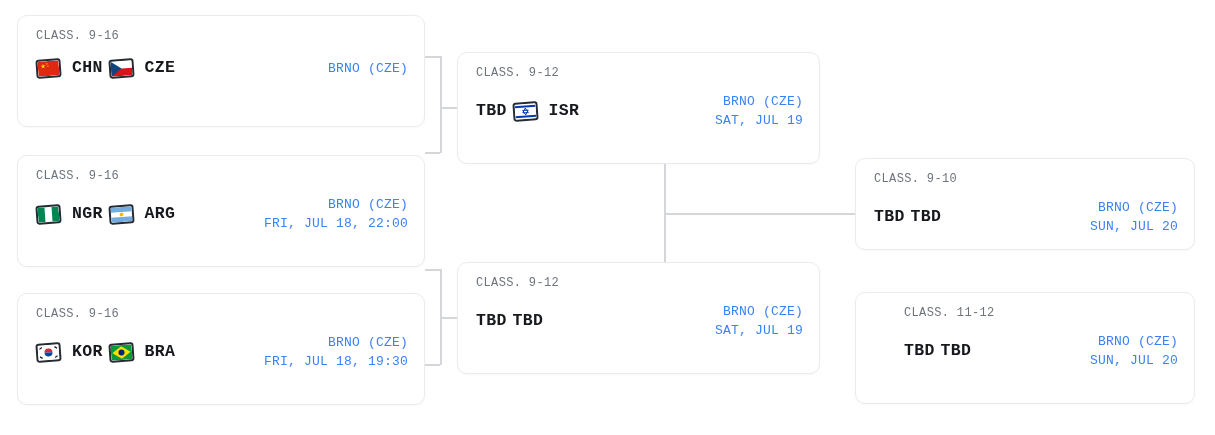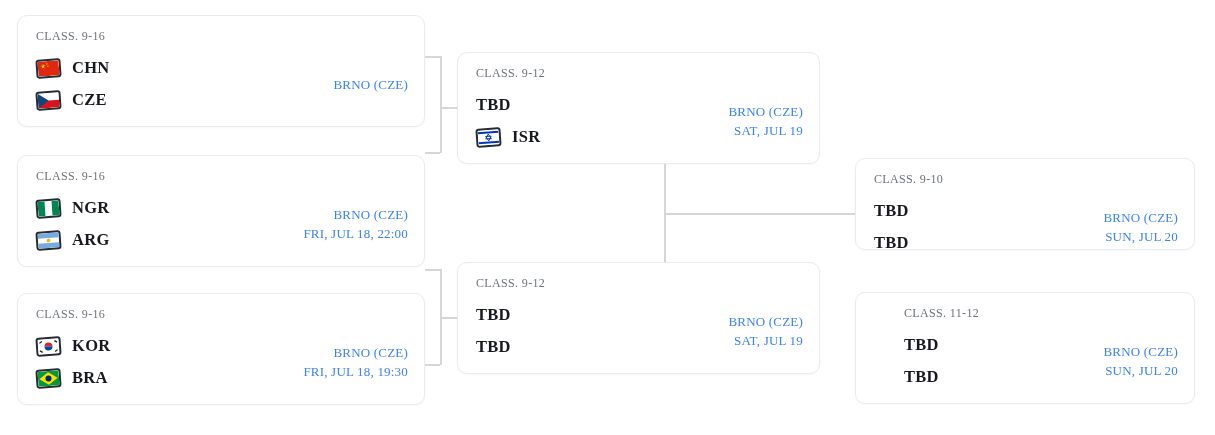--- a/index.html
+++ b/index.html
@@ -1,31 +1,31 @@
 <!DOCTYPE html>
 <html><head>
 <meta charset="utf-8">
 <style>
   html,body{margin:0;padding:0;background:#ffffff;}
   .stage{
     position:relative;width:1215px;height:435px;background:#ffffff;
-    font-family:Liberation Serif, serif;overflow:hidden;
+    font-family:Liberation Mono, monospace;overflow:hidden;
   }
   .card{
     position:absolute;background:#ffffff;border:1px solid #e9ebee;border-radius:10px;
     box-sizing:border-box;padding:13px 16px 12px 18px;
     box-shadow:0 1px 2px rgba(20,24,31,0.03);
   }
   .card-title{
     font-size:12px;color:#6d737b;letter-spacing:.35px;line-height:14px;
   }
   .card-body{
     display:flex;justify-content:space-between;align-items:center;margin-top:12px;
   }
-  .teams{display:flex;flex-direction:column;gap:6px;}
+  .teams{display:flex;flex-direction:row;gap:6px;}
   .team-row{display:flex;align-items:center;gap:11px;height:26px;}
   .team-code{
     font-size:16.5px;font-weight:700;color:#17191e;letter-spacing:.3px;line-height:24px;
   }
   .flag{
     width:25px;height:19px;display:inline-flex;box-sizing:border-box;
     border:2px solid #262b33;border-radius:3px;overflow:hidden;
     transform:rotate(-4deg);background:#fff;flex:0 0 auto;
   }
   .flag svg{width:100%;height:100%;display:block;}

